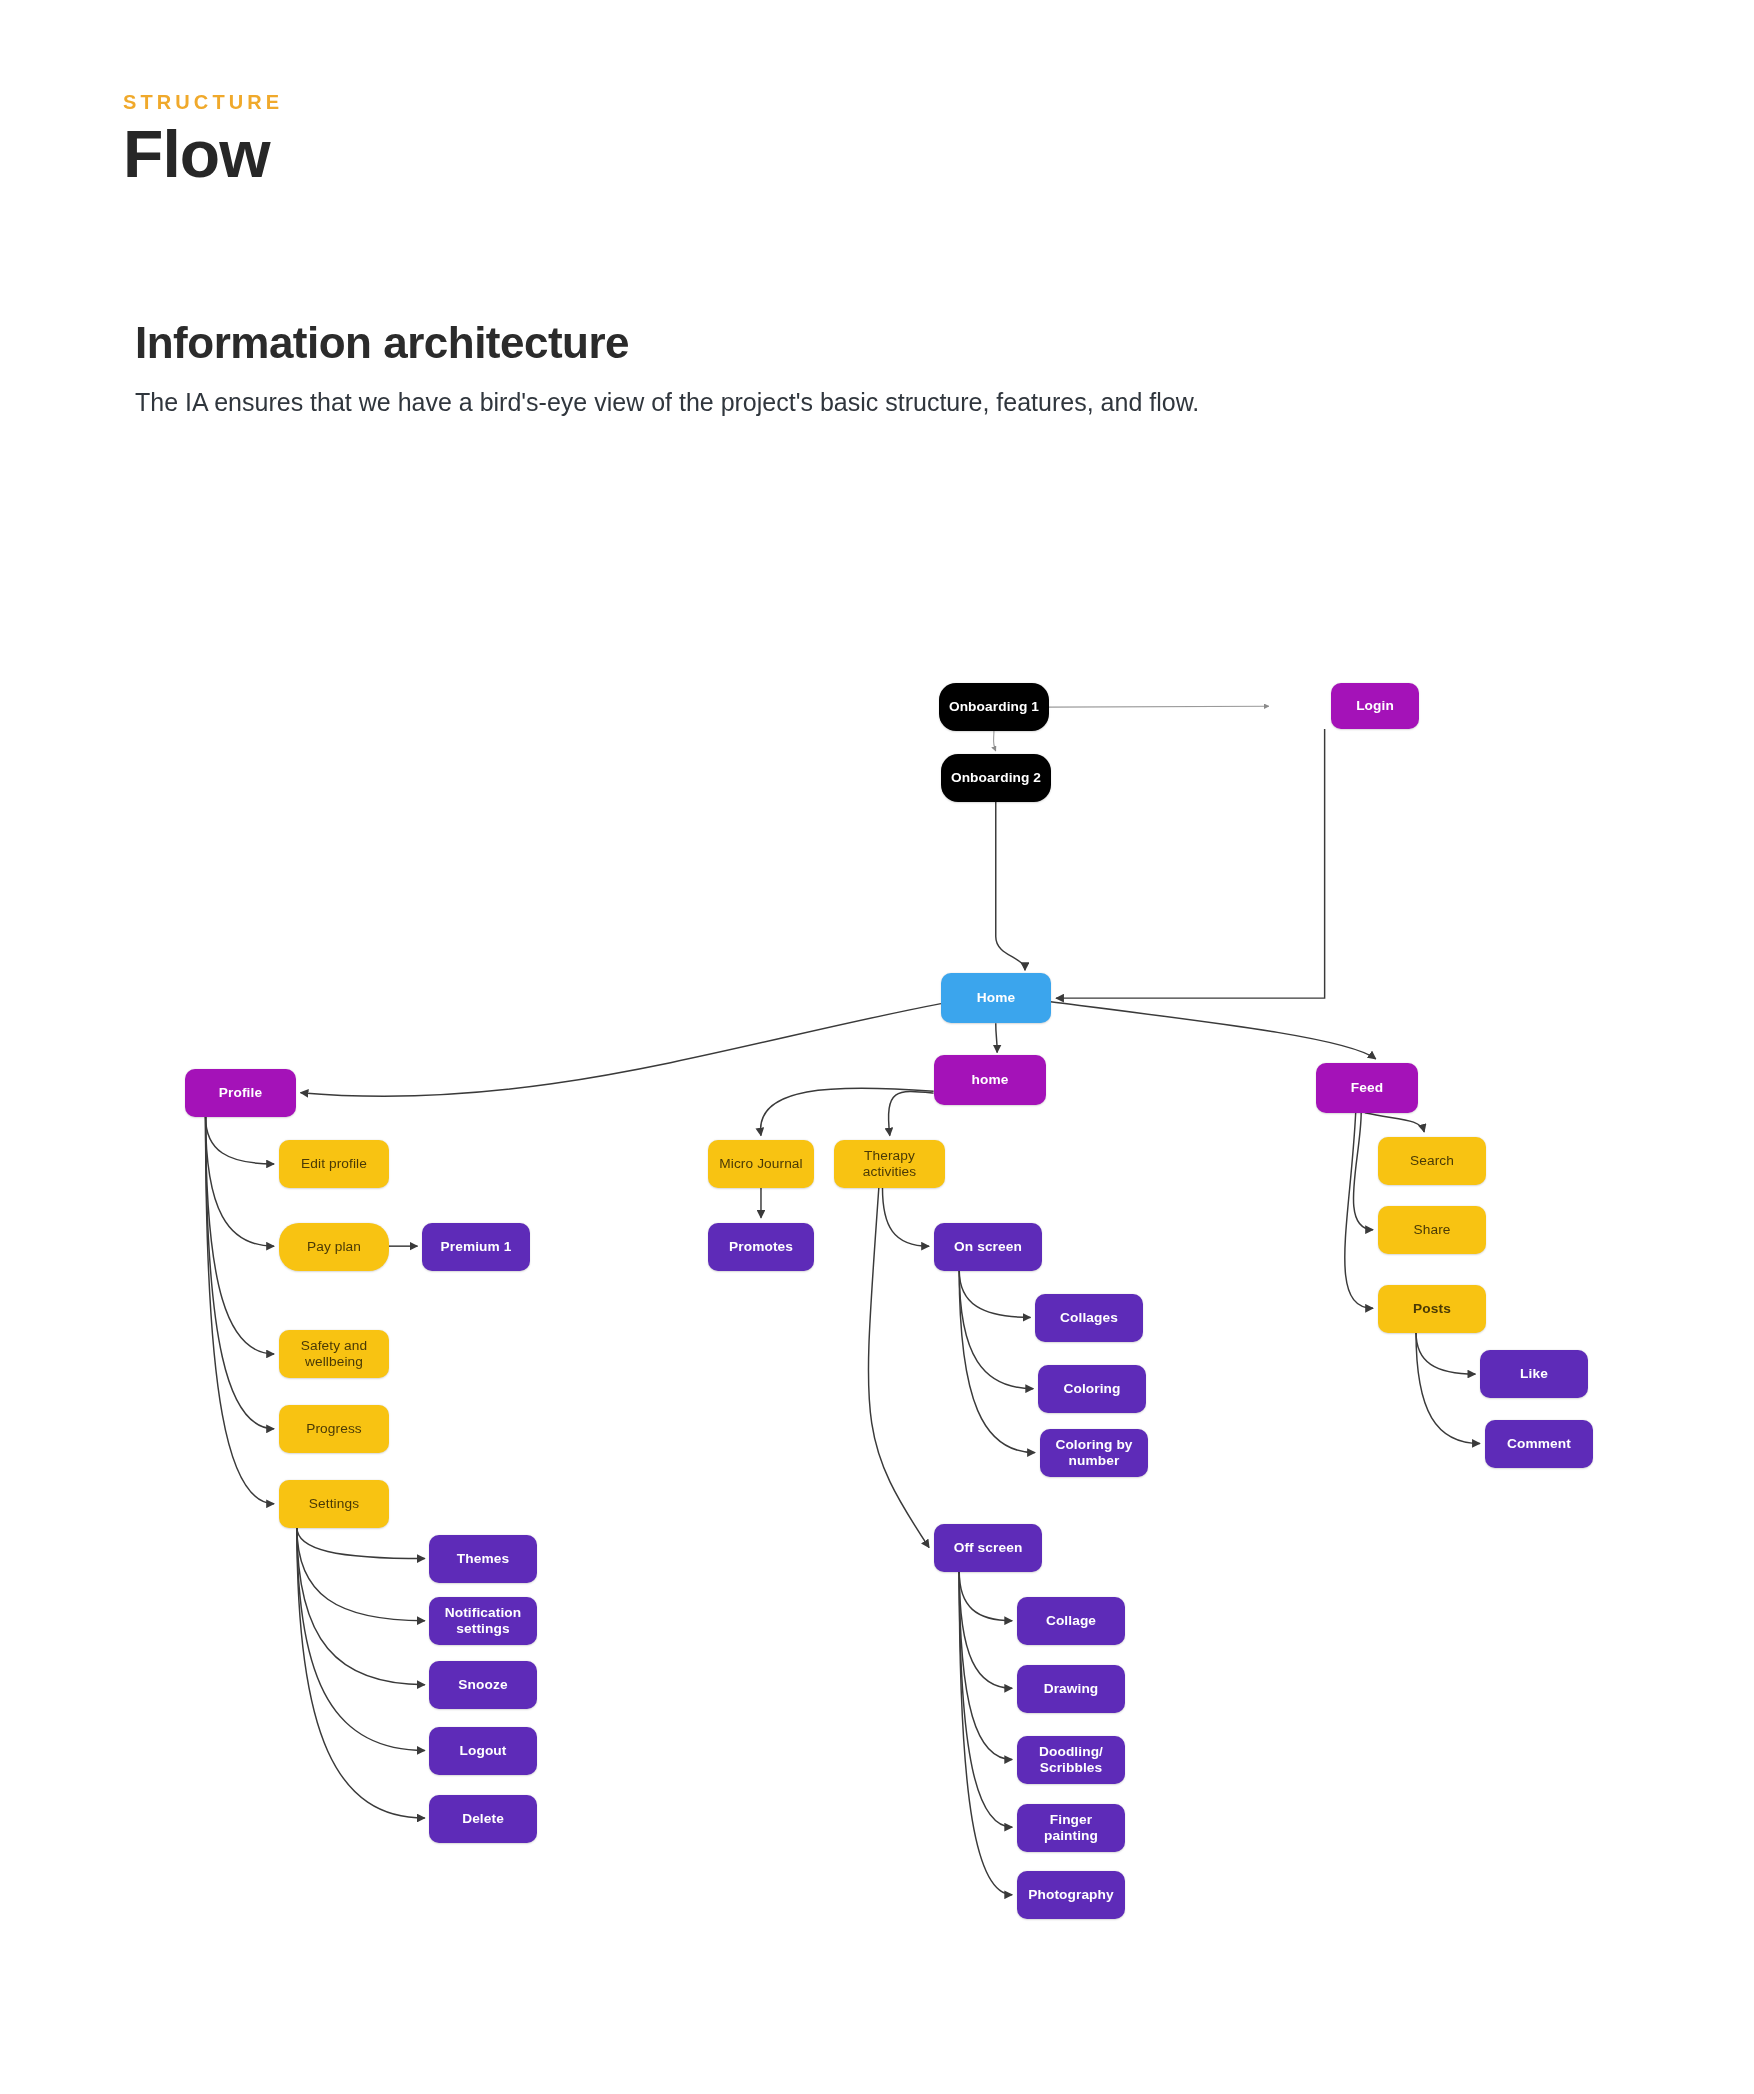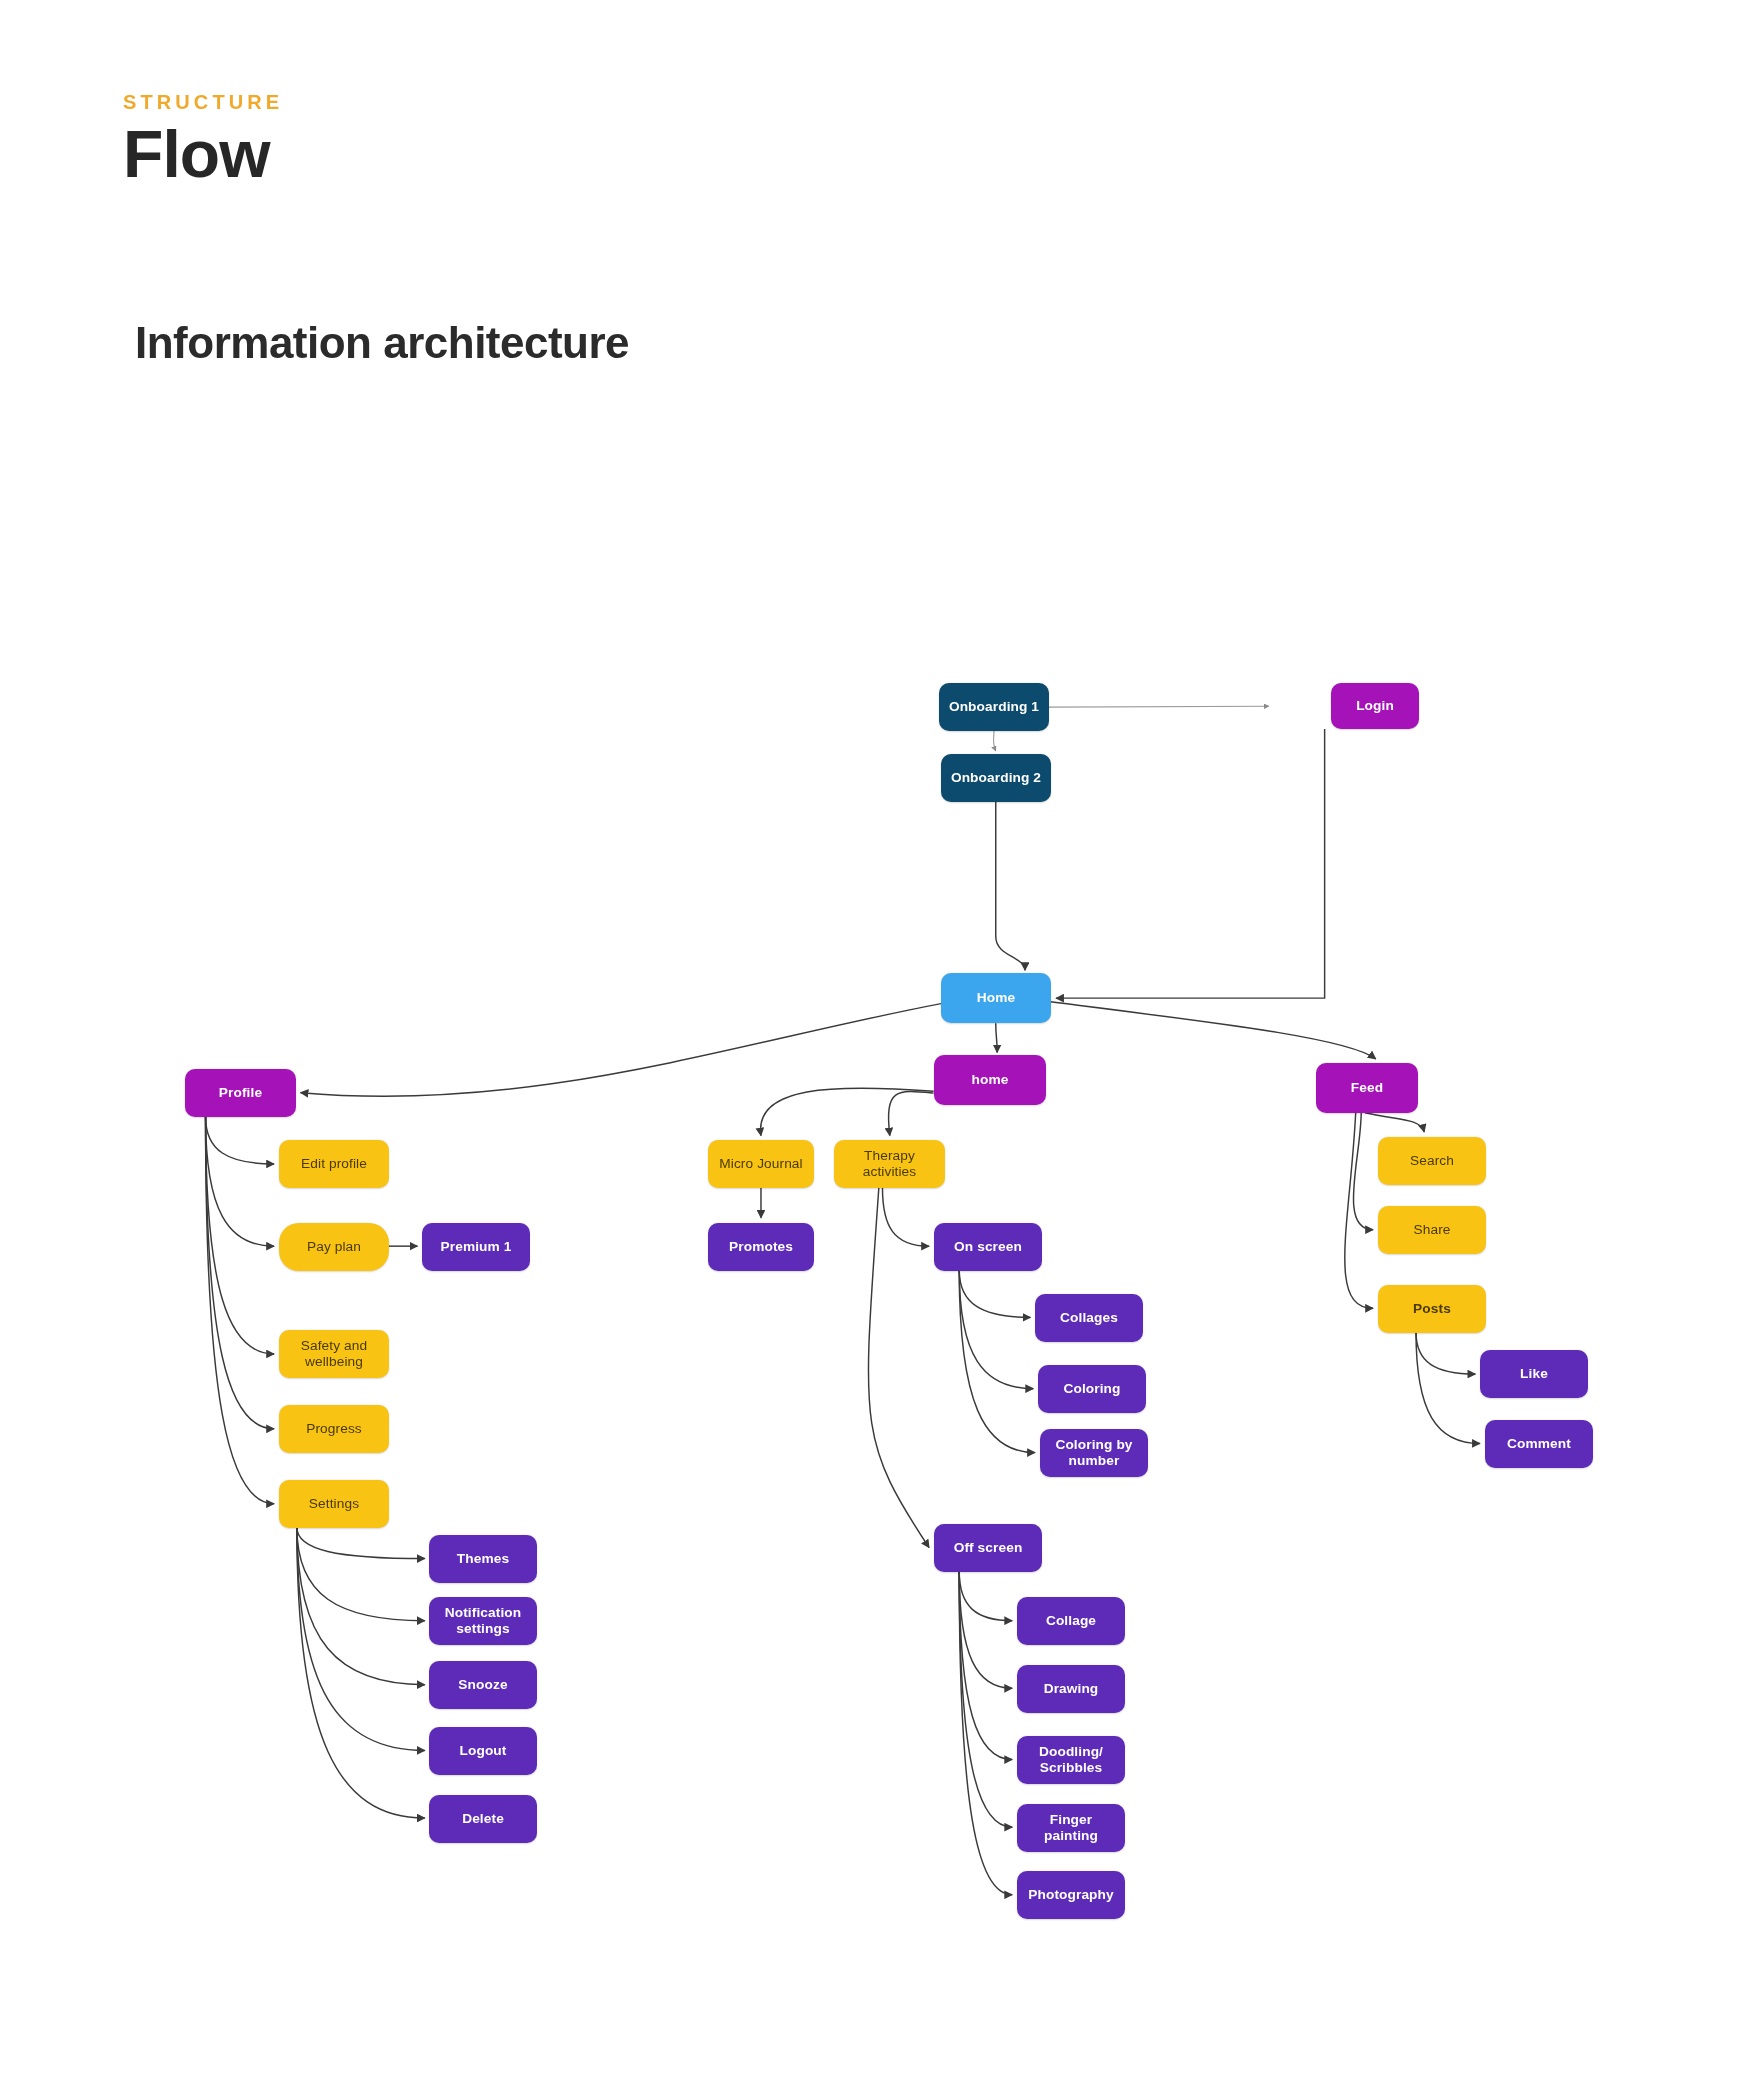--- a/index.html
+++ b/index.html
@@ -69,36 +69,37 @@
     text-align: center;
     font-size: 13.7px;
     font-weight: 600;
     line-height: 1.18;
     padding: 2.7px 6.4px;
     pointer-events: auto;
     cursor: default;
     box-shadow: 0 0.9px 1.8px rgba(0,0,0,0.16);
     letter-spacing: 0.1px;
   }
-  .n-black  { background: #0c4a6e; color: #ffffff; }
+  .n-black  { background: #000000; color: #ffffff; border-radius: 17px; }
   .n-blue   { background: #3BA5ED; color: #ffffff; }
   .n-magenta{ background: #A412B8; color: #ffffff; }
   .n-yellow { background: #F8C312; color: #4a3a06; font-weight: 500; }
   .n-indigo { background: #5E2BB8; color: #ffffff; }
 </style>
 </head>
 <body>
 
 <div id="header">
   <div id="eyebrow">STRUCTURE</div>
   <h1 id="flow-title">Flow</h1>
 </div>
 
 <div id="section">
   <h2 id="section-title">Information architecture</h2>
+  <p id="section-body">The IA ensures that we have a bird's-eye view of the project's basic structure, features, and flow.</p>
 </div>
 
 <div id="diagram">
   <svg id="edges" viewBox="0 0 1920 2292" xmlns="http://www.w3.org/2000/svg">
     <defs>
       <marker id="arrow" viewBox="0 0 10 10" refX="9" refY="5" markerWidth="6" markerHeight="6" orient="auto-start-reverse">
         <path d="M 0 0 L 10 5 L 0 10 z" fill="#3a3a3a"></path>
       </marker>
       <marker id="arrow-light" viewBox="0 0 10 10" refX="9" refY="5" markerWidth="5" markerHeight="5" orient="auto-start-reverse">
         <path d="M 0 0 L 10 5 L 0 10 z" fill="#8a8a8a"></path>

